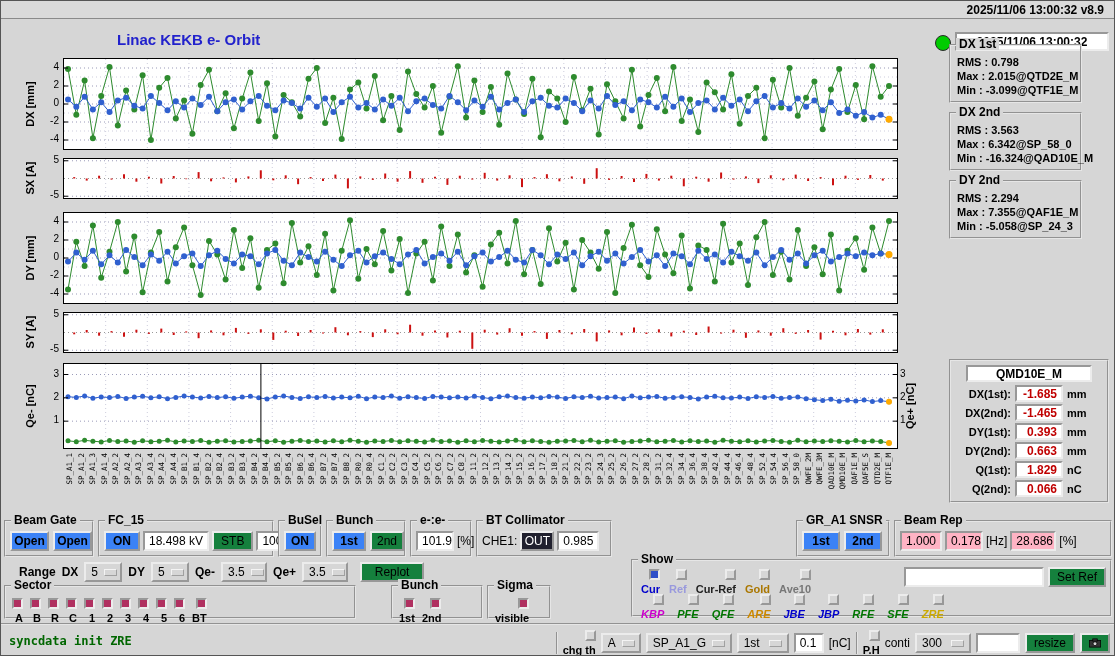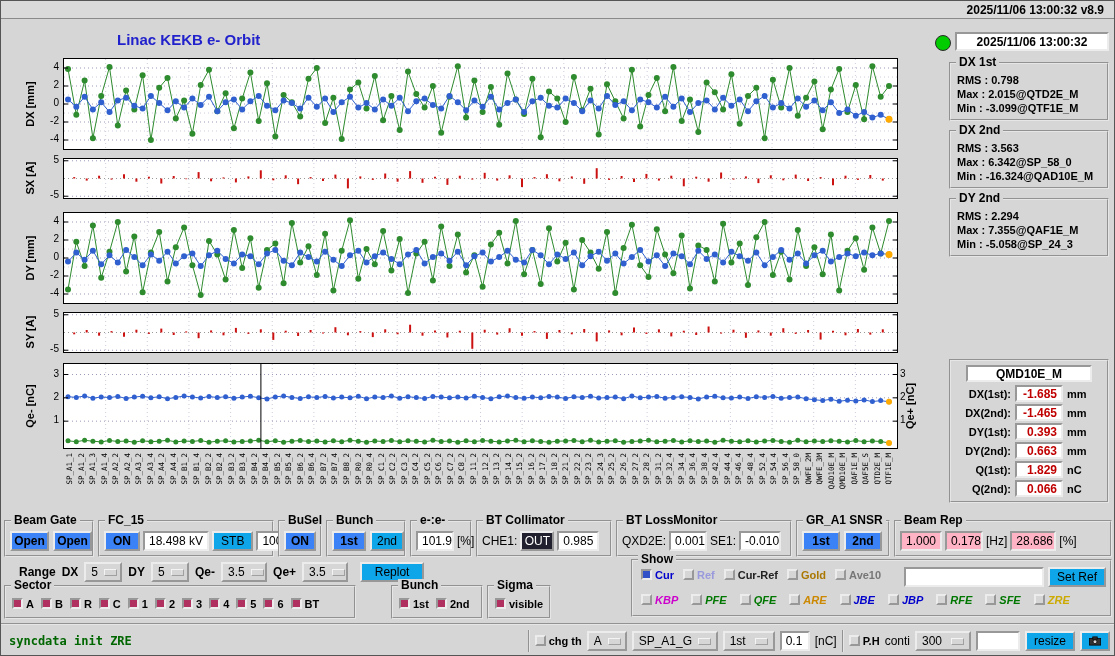--- a/index.html
+++ b/index.html
@@ -18,47 +18,47 @@
   #frame-sy{top:311px;height:41px}
   #frame-q {top:362px;height:86px}
   .yaxis{position:absolute;width:68px;height:14px;text-align:center;font-size:11px;font-weight:bold;
          transform:rotate(-90deg);white-space:nowrap;}
   .tick{position:absolute;width:26px;text-align:right;font-size:10px;}
   #bpm-strip{position:absolute;left:62px;top:450px;width:835px;height:62px;overflow:hidden;}
   .bpm{position:absolute;top:2px;font:7.5px "DejaVu Sans Mono",monospace;color:#000;
        writing-mode:vertical-rl;transform:rotate(180deg);white-space:nowrap;}
   
   .btn{height:20px;box-sizing:border-box;display:inline-flex;align-items:center;justify-content:center;
-       padding:0 7px;background:#0ea5e9;border:2px outset #ececec;font-size:12px;white-space:nowrap;cursor:default;}
+       padding:0 7px;background:#15803d;border:2px outset #ececec;font-size:12px;white-space:nowrap;cursor:default;}
   .btn.on{background:#3b82f6;font-weight:bold;}
   .btn.dark{background:#20202e;color:#fff;}
   .field{height:20px;box-sizing:border-box;display:inline-flex;align-items:center;
          padding:0 4px;background:#fff;border:2px inset #ececec;font-size:12px;white-space:nowrap;}
   .field.pink{background:#ffb3c4;}
   .red{color:#c00000;font-weight:bold;}
   .dd{height:20px;box-sizing:border-box;display:inline-flex;align-items:center;justify-content:space-between;
       padding:0 5px;background:#d6d6d6;border:2px outset #ececec;font-size:12px;white-space:nowrap;cursor:default;}
   .dd-mark{width:11px;height:5px;background:#d6d6d6;border:1px outset #f4f4f4;margin-left:6px;flex:none;}
   .cb{width:11px;height:11px;box-sizing:border-box;background:#d6d6d6;border:2px outset #ececec;
       display:inline-block;vertical-align:middle;flex:none;}
   .cb.checked{border-style:inset;}
   .cb.maroon{background:#b03060;}
   .cb.blue{background:#3050c8;}
-  .citem{display:inline-flex;align-items:flex-start;gap:3px;font-weight:bold;font-size:11px;white-space:nowrap;}
+  .citem{display:inline-flex;align-items:flex-end;gap:3px;font-weight:bold;font-size:11px;white-space:nowrap;flex-direction:column;}
   .gbox{position:absolute;border:2px groove #e6e6e6;box-sizing:border-box;background:#d6d6d6;}
   .gtitle{position:absolute;top:-8px;left:5px;background:#d6d6d6;padding:0 3px;font-weight:bold;
           font-size:12px;line-height:12px;white-space:nowrap;}
   .gcontent{position:absolute;left:4px;top:9px;right:2px;display:flex;align-items:center;gap:4px;}
   .lbl{font-size:12px;white-space:nowrap;}
   .lbl.b{font-weight:bold;}
   
   #led{position:absolute;left:934px;top:34px;width:14px;height:14px;border-radius:50%;
        background:#00cc00;border:1px solid #2a2a2a;}
   #timebox{position:absolute;left:954px;top:31px;width:154px;height:19px;font-weight:bold;justify-content:center;}
-  #stat-boxes{position:absolute;left:948px;top:52px;width:160px;border-radius:14px;}
+  #stat-boxes{position:absolute;left:948px;top:34px;width:133px;border-radius:14px;}
   .sbox{position:relative;border:2px groove #e6e6e6;margin-top:9px;padding:9px 3px 4px 6px;
         font-size:11px;font-weight:bold;}
   .sline{line-height:14px;white-space:nowrap;}
   #qmd-box{position:absolute;left:948px;top:358px;width:160px;height:144px;border:2px groove #e6e6e6;box-sizing:border-box;}
   #qmd-title{margin:4px auto 3px;width:126px;height:17px;background:#fff;border:2px inset #ececec;
              text-align:center;font-weight:bold;font-size:12px;line-height:14px;box-sizing:border-box;}
   .qrow{display:flex;align-items:center;gap:4px;margin-top:2px;padding-left:4px;}
   .qlabel{width:56px;text-align:right;font-size:11px;font-weight:bold;white-space:nowrap;}
   .qval{width:48px;height:17px;justify-content:flex-end;}
   .qunit{font-size:11px;font-weight:bold;}
@@ -1190,29 +1190,20 @@
 
   <div class="gbox" style="left:475px;top:519px;width:136px;height:37px">
     <span class="gtitle">BT Collimator</span>
     <div class="gcontent" style="gap:3px">
       <span class="lbl">CHE1:</span>
       <span class="btn dark" style="width:34px">OUT</span>
       <span class="field" style="width:42px">0.985</span>
     </div>
   </div>
 
-  <div class="gbox" style="left:615px;top:519px;width:176px;height:37px">
-    <span class="gtitle">BT LossMonitor</span>
-    <div class="gcontent" style="gap:3px">
-      <span class="lbl">QXD2E:</span>
-      <span class="field" style="width:38px">0.001</span>
-      <span class="lbl">SE1:</span>
-      <span class="field" style="width:42px">-0.010</span>
-    </div>
-  </div>
 
   <div class="gbox" style="left:795px;top:519px;width:94px;height:37px">
     <span class="gtitle">GR_A1 SNSR</span>
     <div class="gcontent">
       <span class="btn on" style="width:38px">1st</span>
       <span class="btn on" style="width:38px">2nd</span>
     </div>
   </div>
 
   <div class="gbox" style="left:893px;top:519px;width:218px;height:37px">

